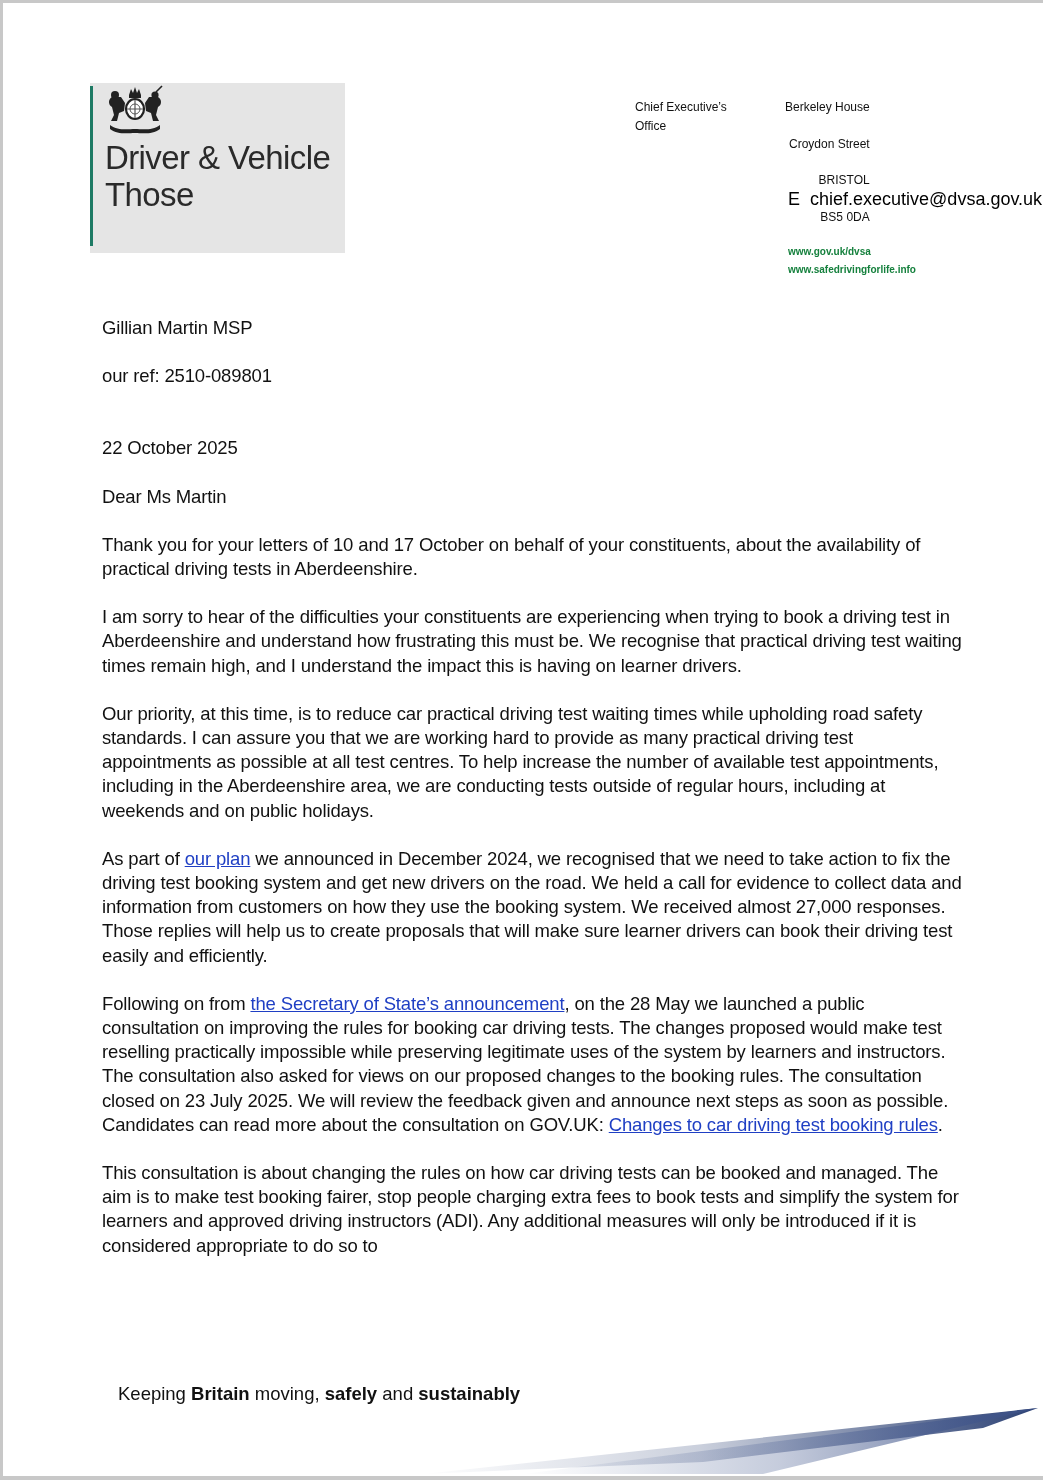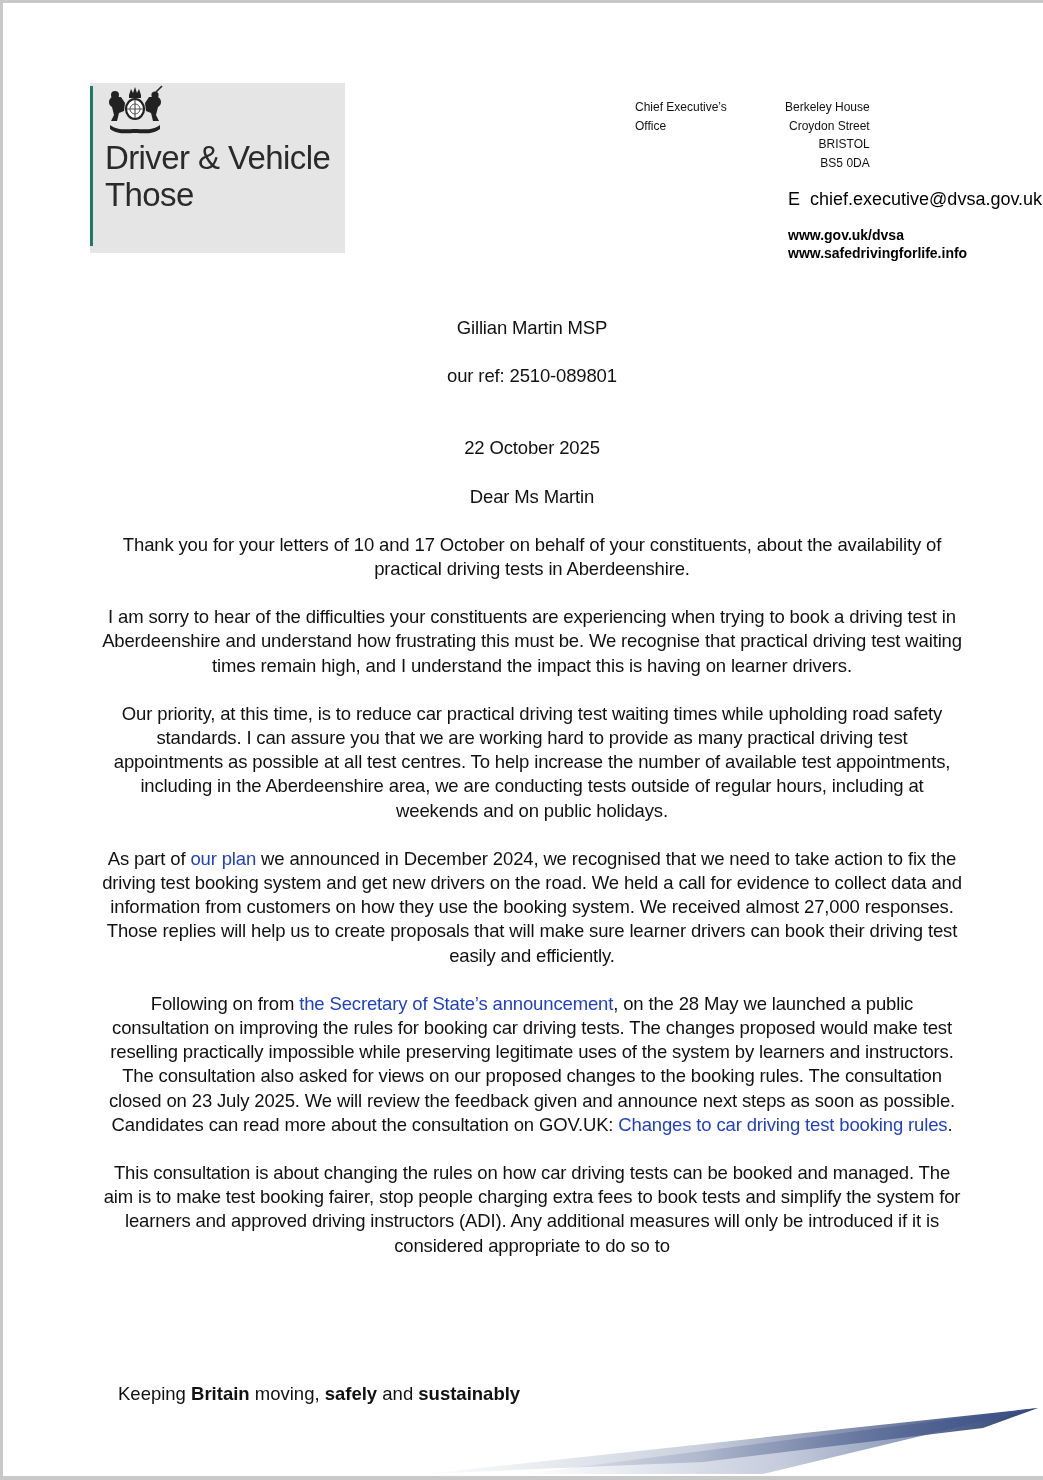--- a/index.html
+++ b/index.html
@@ -35,35 +35,35 @@
     letter-spacing: -0.6px;
   }
   .logo-text div { white-space: nowrap; }
 
   
   .addr {
     position: absolute; font-size: 12px; line-height: 18.5px; color: #111;
   }
   .office { left: 632px; top: 95px; }
   .address { left: 782px; top: 95px; text-align: right; }
-  .address .indent { padding-left: 3px; }
+  .address .indent { padding-left: 3px; margin-top: 18px; }
   .email-line { position: absolute; left: 785px; top: 186px; font-size: 18px; color:#000000; }
-  .web { position: absolute; left: 785px; top: 223px; font-size: 14px; line-height: 18px; font-weight: bold; color: #000000; }
+  .web { position: absolute; left: 785px; top: 240px; font-size: 10px; line-height: 18px; font-weight: bold; color: #15803d; }
 
   
   .body-text {
     position: absolute; left: 99px; top: 313px; width: 860px;
     font-size: 18.5px; line-height: 24.2px; color: #111;
     letter-spacing: -0.15px;
   }
-  .body-text p { margin: 0; text-align: center; }
+  .body-text p { margin: 0; }
   .gap-s { height: 24px; }
   .gap-m { height: 48px; }
   .gap-p { height: 24px; }
-  a.link { color: #1f3fc4; }
+  a.link { color: #1f3fc4; text-decoration: underline; }
 
   .footer-slogan {
     position: absolute; left: 99px; top: 1380px;
     font-size: 18.5px; color: #111; margin-left: 16px;
   }
   .swoosh { position: absolute; left: 0; top: 1395px; width: 1040px; height: 78px; }
 </style>
 </head>
 <body>
 

